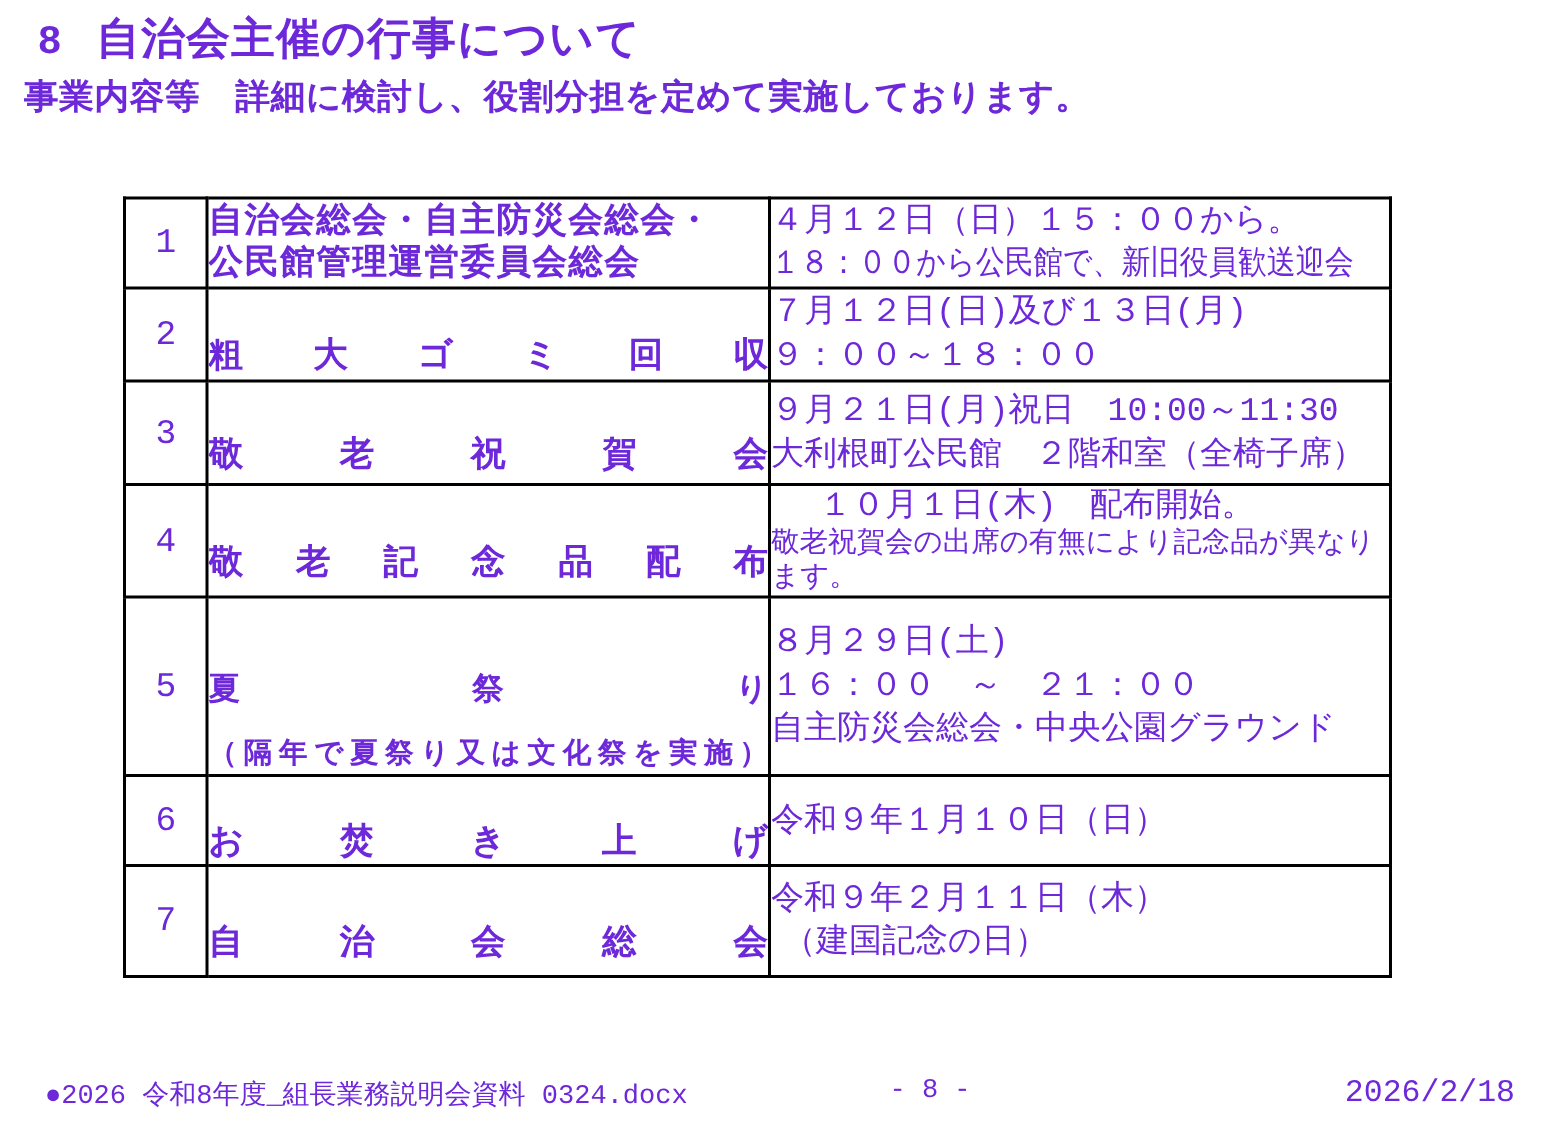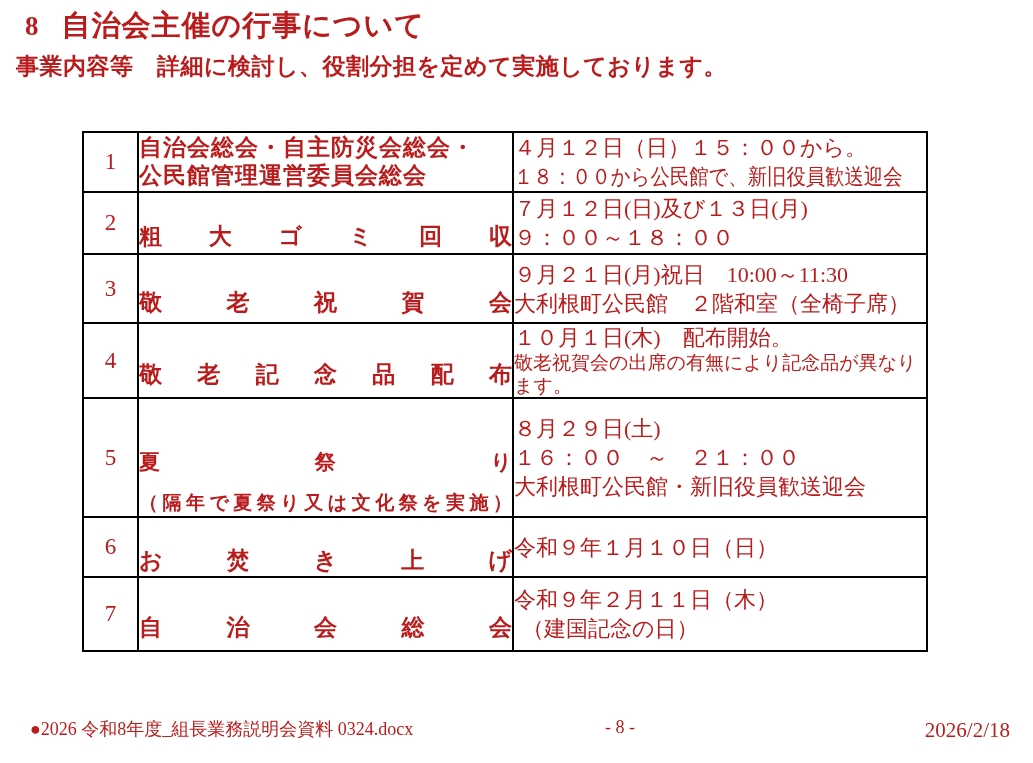--- a/index.html
+++ b/index.html
@@ -1,21 +1,21 @@
 <!DOCTYPE html>
 <html><head>
 <meta charset="utf-8">
 <style>
   html, body { margin:0; padding:0; background:#ffffff; }
   .doc {
     position:relative;
     width:1033px; height:763px;
     background:#ffffff;
-    color:#b91c1c;
-    font-family:Liberation Serif, serif;
+    color:#6d28d9;
+    font-family:Liberation Mono, monospace;
     overflow:hidden;
   }
 
   
   .heading {
     position:absolute; left:25px; top:6px;
     font-size:29px; font-weight:bold; letter-spacing:1px;
     white-space:nowrap;
   }
   .heading .hnum { display:inline-block; margin-right:22px; font-size:27px; }
@@ -46,21 +46,21 @@
   .c-name { font-weight:bold; font-size:23px; padding:0 10px; }
   .c-name .just { text-align:justify; text-align-last:justify;margin-top:27px; }
   .c-name .nl { line-height:28px; letter-spacing:1px; white-space:nowrap; }
   .fest-main { font-size:21px; line-height:36px; text-align:justify; text-align-last:justify;margin-top:45px; }
   .fest-note { font-size:19px; line-height:26px; text-align:justify; text-align-last:justify;margin-top:10px; }
 
   .c-det { font-size:22px; padding:0 6px; line-height:29px; }
   .c-det .dl { white-space:nowrap; }
   .squeeze { display:inline-block; transform:scaleX(0.88); transform-origin:0 55%; white-space:nowrap; }
   .det-note { font-size:19px; line-height:23px; white-space:normal; }
-  .r4 .dl.first { line-height:27px; }
+  .r4 .dl.first { line-height:27px;padding-left:32px; }
 
   
   .footer-file { position:absolute; left:30px;  top:717px; font-size:18px; white-space:nowrap; }
   .footer-page { position:absolute; left:555px; top:717px; width:130px; text-align:center; font-size:18px; }
   .footer-date { position:absolute; right:23px; top:718px; font-size:21px; }
 </style>
 </head>
 <body>
 
 <div class="doc">
@@ -128,21 +128,21 @@
 
     <tr class="r5">
       <td class="c-no">5</td>
       <td class="c-name">
         <div class="fest-main">夏祭り</div>
         <div class="fest-note">（隔年で夏祭り又は文化祭を実施）</div>
       </td>
       <td class="c-det">
         <div class="dl">８月２９日(土)</div>
         <div class="dl">１６：００　～　２１：００</div>
-        <div class="dl">大利根町公民館・新旧役員歓送迎会</div>
+        <div class="dl">自主防災会総会・中央公園グラウンド</div>
       </td>
     </tr>
 
     <tr class="r6">
       <td class="c-no">6</td>
       <td class="c-name">
         <div class="just">お焚き上げ</div>
       </td>
       <td class="c-det">
         <div class="dl">令和９年１月１０日（日）</div>

